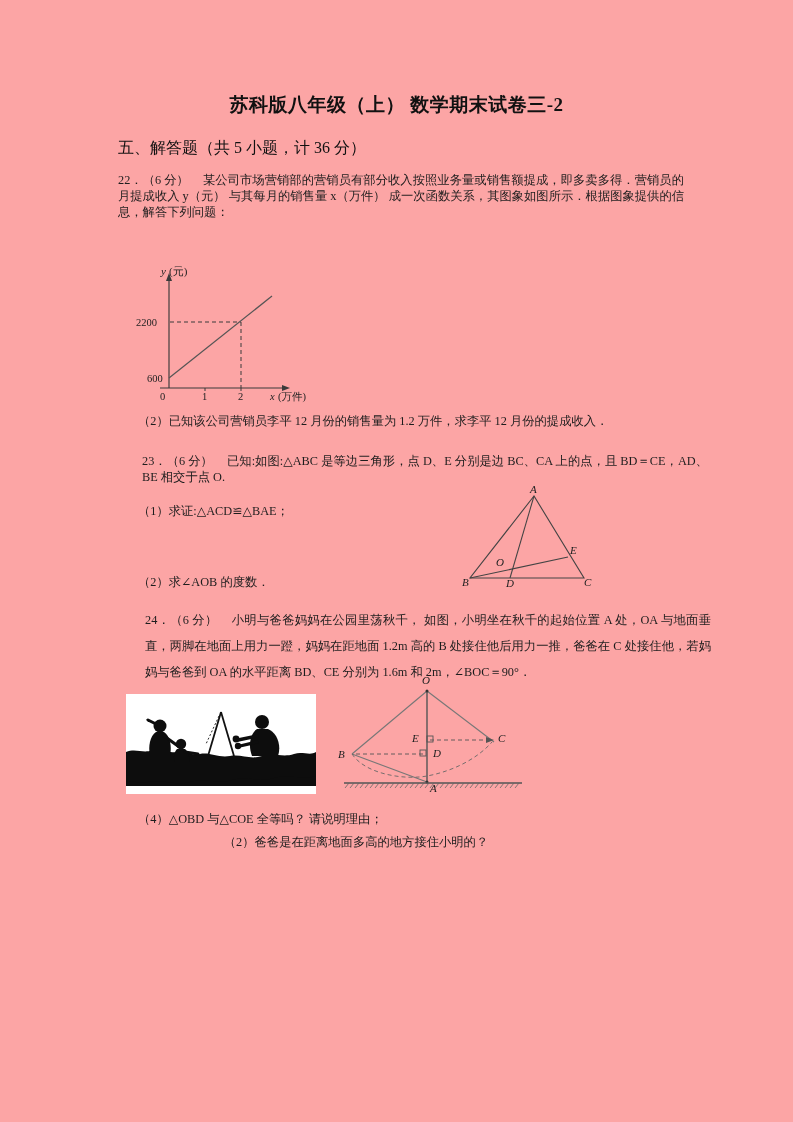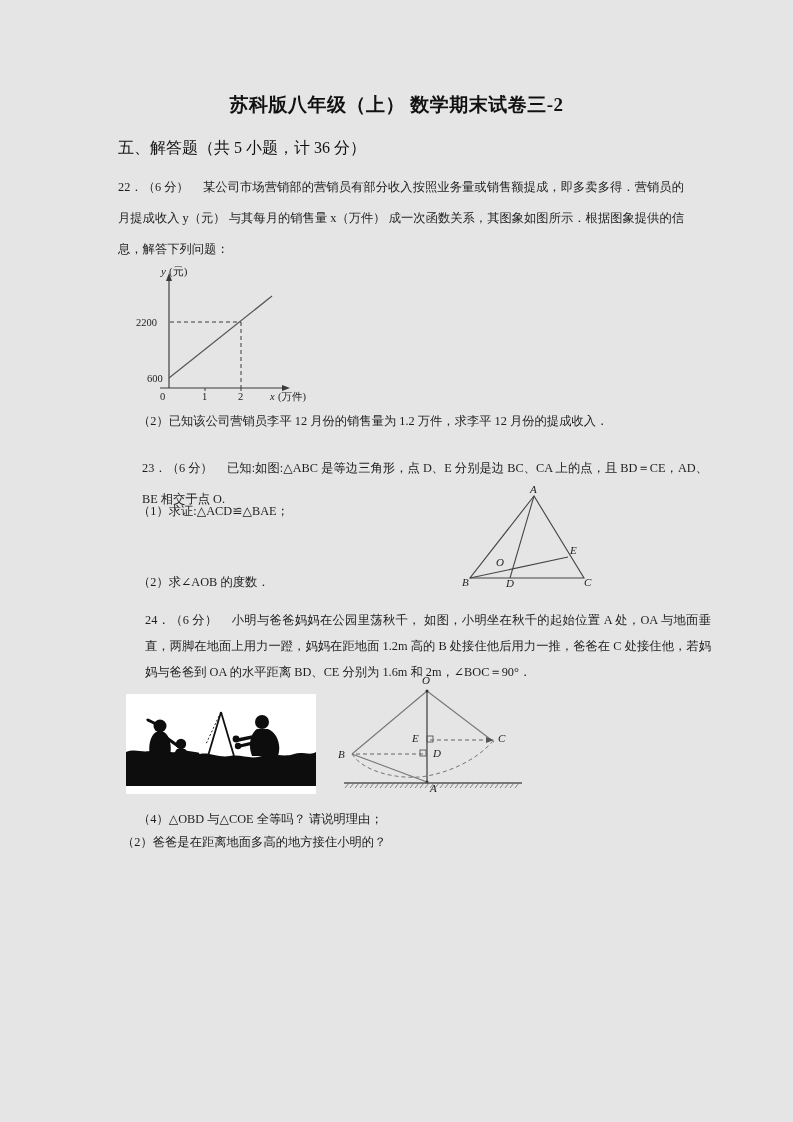--- a/index.html
+++ b/index.html
@@ -11,21 +11,21 @@
     width: 793px;
     height: 1122px;
     position: relative;
     font-family: "Liberation Serif", "DejaVu Serif", serif;
     color: #1a1a1a;
     overflow: hidden;
   }
   .page {
     position: absolute;
     inset: 0;
-    background: #e5e5e5;
+    background: #fca5a5;
   }
 
   
   .doc-title {
     position: absolute;
     top: 92px;
     left: 0;
     width: 793px;
     text-align: center;
     font-size: 19px;
@@ -41,21 +41,21 @@
     left: 118px;
     font-size: 16px;
     font-weight: normal;
     color: #111;
   }
 
   
   .qtext {
     position: absolute;
     font-size: 12.3px;
-    line-height: 31px;
+    line-height: 16px;
     color: #1d1d1d;
     text-align: justify;
   }
   .qnum { white-space: nowrap; }
   .sub {
     position: absolute;
     font-size: 12.3px;
     line-height: 22px;
     color: #1d1d1d;
   }
@@ -289,15 +289,15 @@
         <line x1="159" y1="116" x2="163" y2="111"></line>
           <line x1="164" y1="116" x2="168" y2="111"></line>
         <line x1="169" y1="116" x2="173" y2="111"></line>
           <line x1="174" y1="116" x2="178" y2="111"></line>
         <line x1="179" y1="116" x2="183" y2="111"></line>
       </g>
     </svg>
   </div>
 
   <div class="sub" style="top:808px; left:138px; width:420px;">（4）△OBD 与△COE 全等吗？ 请说明理由；</div>
-  <div class="sub" style="top:831px; left:122px; width:420px;">（2）爸爸是在距离地面多高的地方接住小明的？</div>
+  <div class="sub" style="top:831px; left:146px; width:420px;text-align:center;">（2）爸爸是在距离地面多高的地方接住小明的？</div>
 
 </div>
 
 </body></html>

